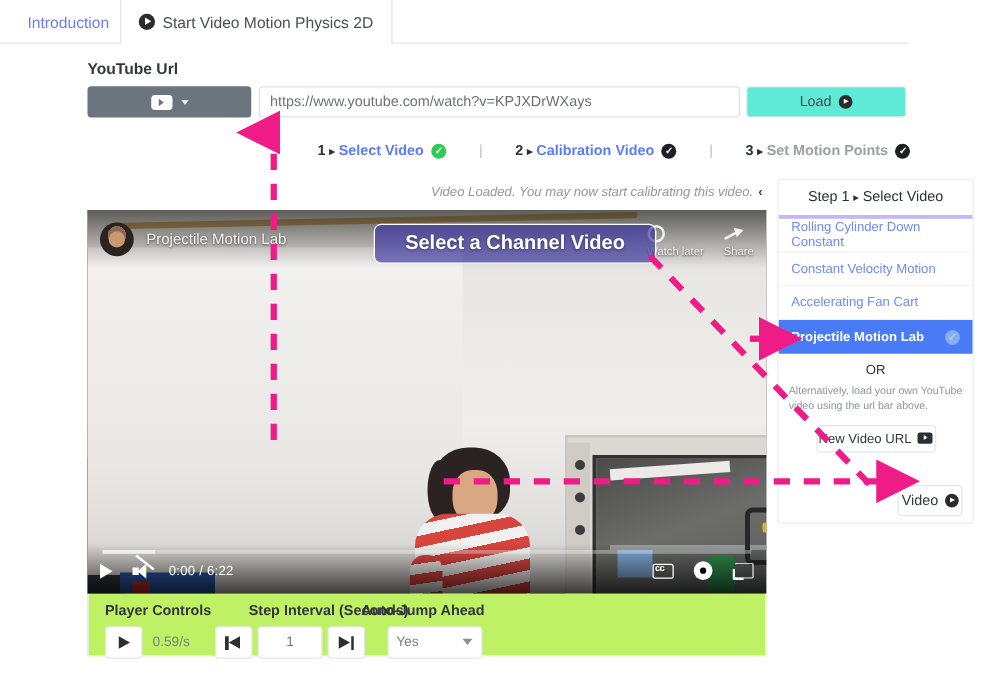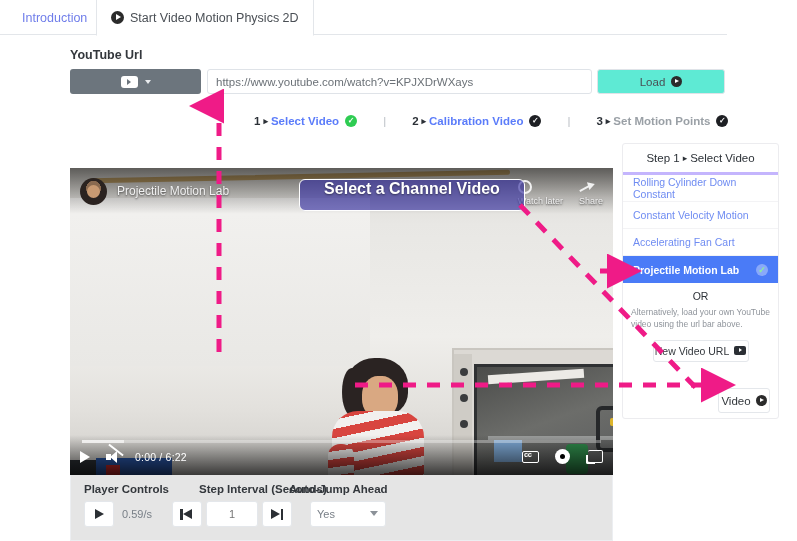--- a/index.html
+++ b/index.html
@@ -211,31 +211,31 @@
   .ic-cast::after{content:"";position:absolute;left:0;bottom:0;width:7px;height:7px;border-left:2px solid #fff;border-bottom:2px solid #fff;border-radius:0 0 0 2px;}
 
   
   .callout {
     position: absolute;
     background: rgba(49, 42, 160, .62);
     border: 1.5px solid #ffffff;
     border-radius: 6px;
     color: #ffffff;
     font-weight: bold;
-    display: flex; align-items: flex-start; justify-content: center;
+    display: flex; align-items: center; justify-content: center;
     text-shadow: 0 1px 2px rgba(0,0,0,.45);
   }
   .co-channel { left: 229px; top: 11px; width: 226px; height: 32px; font-size: 16px; }
   .co-url { left: 31px; top: 180px; width: 262px; height: 32px; font-size: 16px; }
   #ann-svg { position:absolute; left:0; top:0; width:797px; height:541px; pointer-events:none; }
 
   
   .ctrl-card {
-    position: absolute; left: 70px; top: 475px; width: 543px; height: 66px;
-    background: #e5e5e5; border: 1px solid #eceef1; border-top: none;
+    position: absolute; left: 70px; top: 475px; width: 543px; height: 50px;
+    background: #bef264; border: 1px solid #eceef1; border-top: none;
   }
   .ctrl-lbl { position: absolute; font-size: 11.5px; font-weight: bold; color: #33373c; top: 8px;}
   .l1 { left: 13px; } .l2 { left: 100px; margin-left: 28px; } .l3 { left: 218px; }
   .ctrl-row { position: absolute; top: 26px; left: 13px; display: flex; align-items: center; }
   .sqbtn {
     width: 30px; height: 26px; border: 1px solid #e4e7eb; border-radius: 3px;
     background: #fff; display: flex; align-items: center; justify-content: center;
     cursor: pointer;
   }
   .rate { font-size: 11px; color: #787f87; margin: 0 10px 0 8px; }
@@ -356,20 +356,23 @@
     </div>
     <span class="sep">|</span>
     <div class="step done3">
       <span class="num">3</span>
       <span class="arr">▸</span>
       <span class="nm">Set Motion Points</span>
       <span class="ck dark">✓</span>
     </div>
   </div>
 
+  <div class="loaded-note">
+    <span>Video Loaded. You may now start calibrating this video.</span><span class="chev">‹</span>
+  </div>
 
   <div class="player">
     <div class="scene">
       <div class="wall"></div>
       <div class="board"></div>
       <div class="ceiling"></div>
       <div class="ceilbeam"></div>
       <div class="bluebox2"></div>
       <div class="bluebox"></div>
       <div class="redsign"></div>

